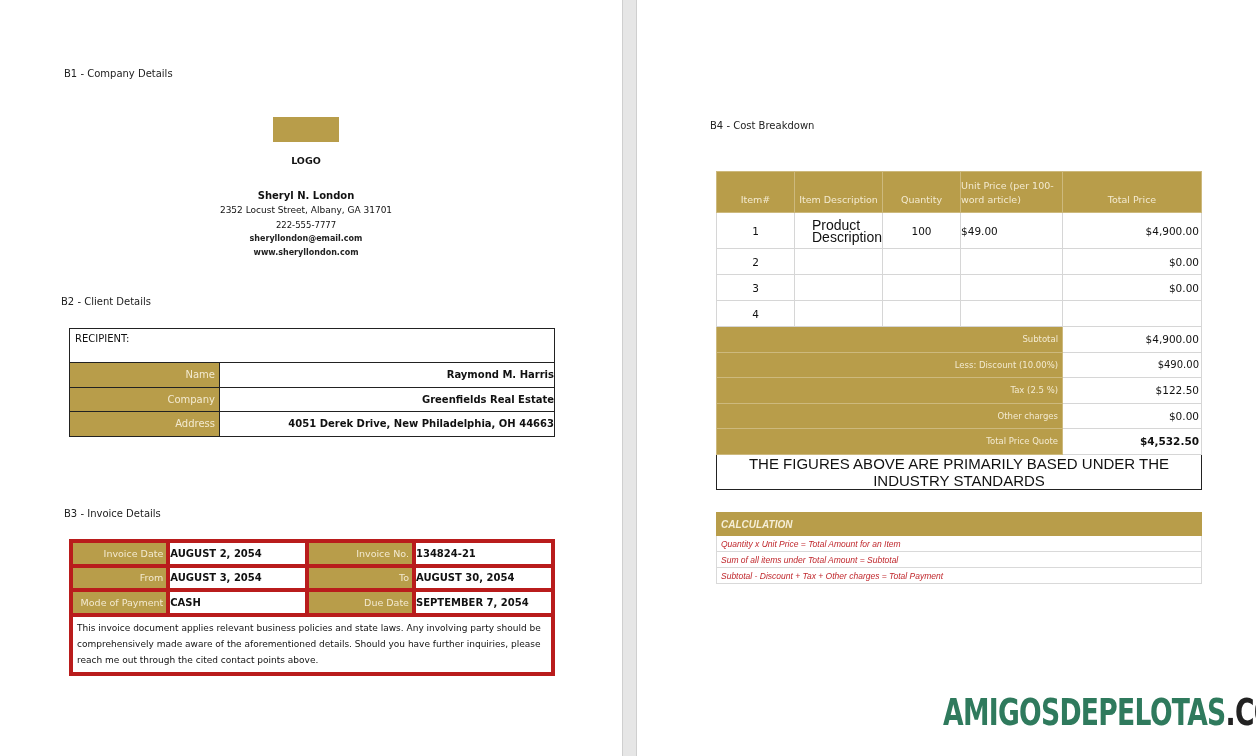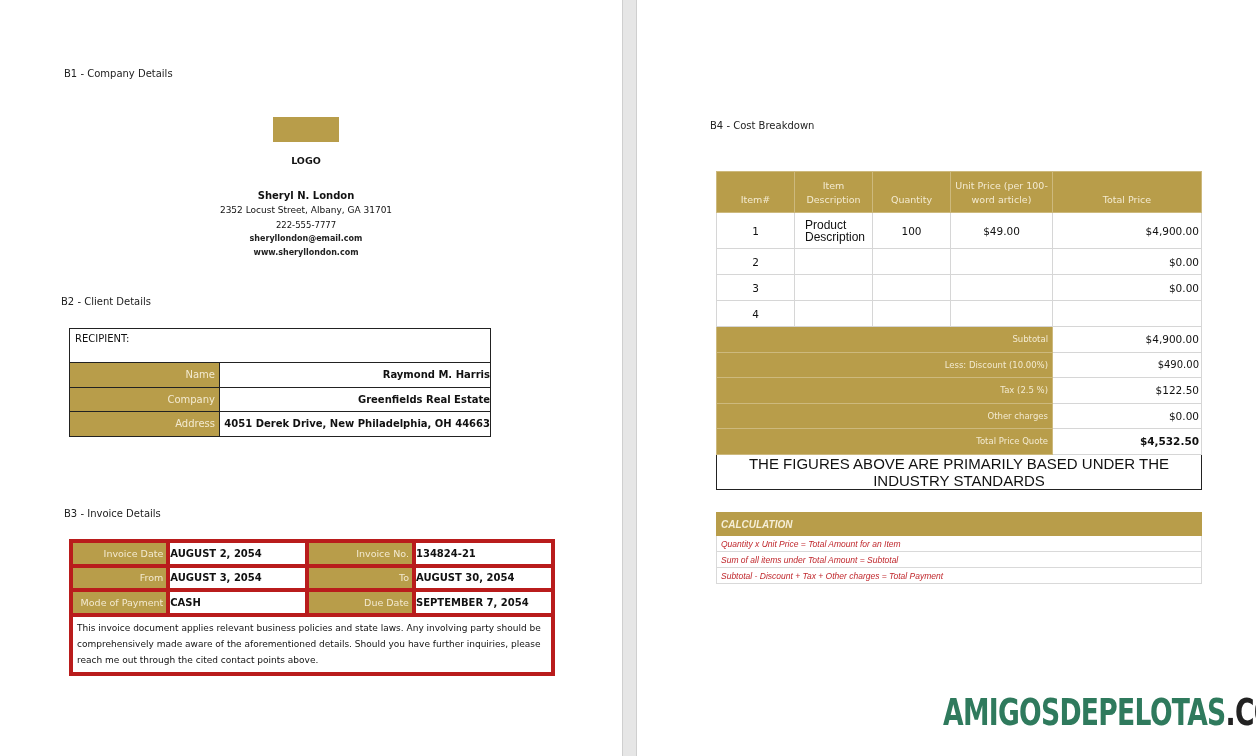--- a/index.html
+++ b/index.html
@@ -16,41 +16,41 @@
   .company-block { position: absolute; left: 156px; width: 300px; top: 188px; text-align: center; font-family: "DejaVu Sans", sans-serif; }
   .company-block .cname { font-weight: bold; font-size: 10px; line-height: 15px; }
   .company-block .caddr { font-size: 9px; line-height: 15px; }
   .company-block .cphone { font-size: 8.5px; line-height: 14px; }
   .company-block .cemail, .company-block .cweb { font-size: 8px; line-height: 14px; font-weight: bold; color: #222; }
 
   table { border-collapse: collapse; position: absolute; }
   .gold { background: #B89D4A; color: #f3ead0; }
 
   
-  .client-table { left: 69px; top: 328px; width: 422px; border: 1.5px solid #222; font-family: "DejaVu Sans", sans-serif; }
+  .client-table { left: 69px; top: 328px; width: 486px; border: 1.5px solid #222; font-family: "DejaVu Sans", sans-serif; }
   .client-table td { border: 1px solid #222; font-size: 10px; }
   .client-table .recipient { height: 34px; padding: 4px 5px 0; vertical-align: top; font-size: 10px; }
   .client-table .lbl { width: 150px; text-align: right; padding-right: 4px; height: 24.5px; font-size: 10px; padding-left: 28px; }
   .client-table .val { text-align: right; font-weight: bold; font-size: 10px; }
 
   
   .invoice-table { left: 69px; top: 539px; width: 486px; border: 1.5px solid #222; font-family: "DejaVu Sans", sans-serif; }
   .invoice-table td { border: 4px solid #b91c1c; height: 24.5px; font-size: 10px; }
   .invoice-table .lbl { text-align: right; padding-right: 3px; font-size: 9.5px; }
   .invoice-table .val { text-align: left; font-weight: bold; font-size: 10px; }
   .invoice-table .note { font-size: 9px; line-height: 16px; padding: 3px 4px 4px; height: auto; font-weight: normal; text-align: left; }
 
   
   .cost-table { left: 716px; top: 171px; width: 486px; border: 1.5px solid #222; font-family: "DejaVu Sans", sans-serif; }
   .cost-table td, .cost-table th { border: 1px solid #d6d6d6; font-size: 10.5px; }
   .cost-table th { font-weight: normal; font-size: 9.5px; height: 41px; vertical-align: bottom; padding-bottom: 5px; text-align: center; line-height: 14px; border-color: #cdb97d; }
   .cost-table .c-item { width: 78px; text-align: center; }
-  .cost-table .c-desc { width: 78px; text-align: left; padding-left: 10px; font-family: "Liberation Sans", sans-serif; font-size: 12px; line-height: 12px; }
+  .cost-table .c-desc { width: 78px; text-align: left; padding-left: 17px; font-family: "Liberation Sans", sans-serif; font-size: 14px; line-height: 12px; }
   .cost-table .c-qty { width: 78px; text-align: center; }
-  .cost-table .c-unit { width: 102px; text-align: center; margin-top: 14px; }
+  .cost-table .c-unit { width: 102px; text-align: left; margin-top: 14px; }
   .cost-table .c-total { text-align: right; padding-right: 2px; }
   .cost-table tr.r1 td { height: 36px; }
   .cost-table tr.rn td { height: 26px; }
   .cost-table tr.sum td { height: 25.5px; }
   .cost-table tr.sum td.slabel { text-align: right; padding-right: 4px; font-size: 8.5px; border-color: #cdb97d; }
   .cost-table tr.sum td.sval { text-align: right; padding-right: 2px; font-size: 10.5px; }
   .cost-table tr.sum td.sval.small { font-size: 10px; }
   .cost-table tr.sum td.sval.bold { font-weight: bold; }
   .cost-table .footer { text-align: center; height: 25px; font-family: "Liberation Sans", sans-serif; font-size: 15px; border: none; border-top: 1px solid #d6d6d6; }
 

